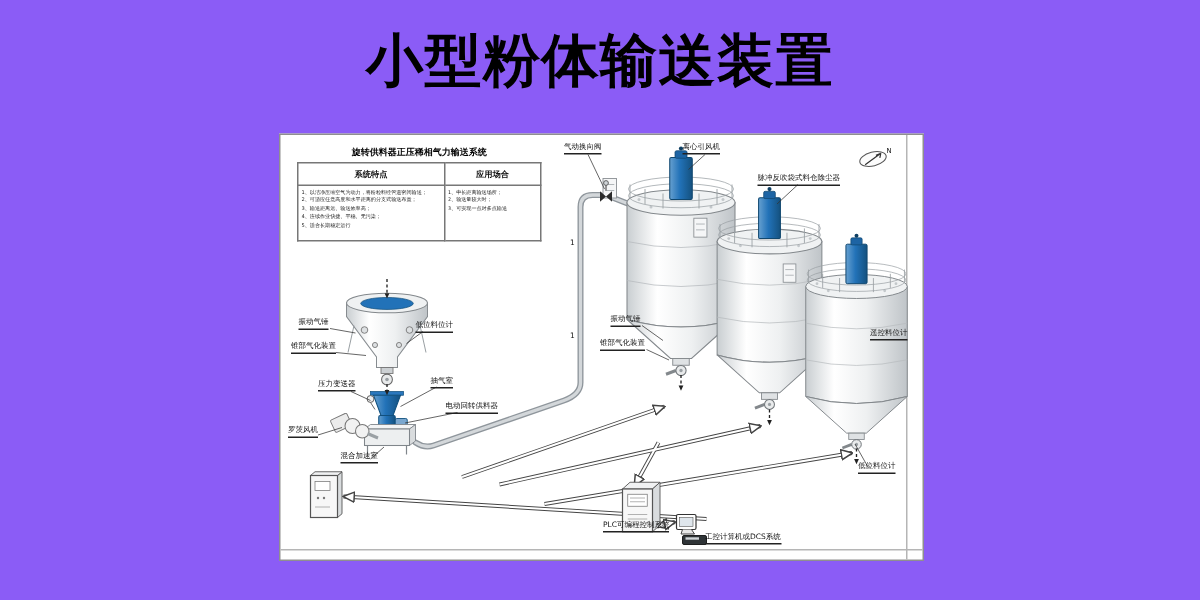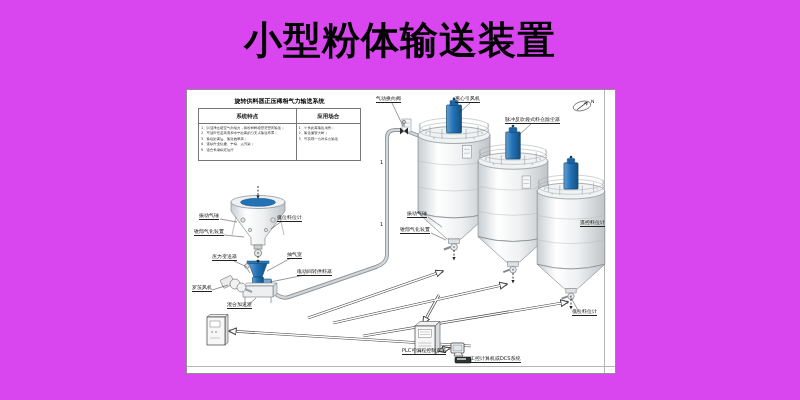--- a/index.html
+++ b/index.html
@@ -1,17 +1,17 @@
 <!DOCTYPE html>
 <html><head>
 <meta charset="utf-8">
 <style>
   html,body{margin:0;padding:0;background:#ffffff;width:800px;height:400px;overflow:hidden;
     font-family:"DejaVu Sans","Liberation Sans",sans-serif;}
-  .page{position:relative;width:800px;height:400px;background:#d946ef;}
+  .page{position:relative;width:800px;height:400px;background:#8b5cf6;}
   .main-title{position:absolute;left:0;top:20px;width:800px;text-align:center;
     font-size:38px;font-weight:900;color:#000;letter-spacing:1px;line-height:1.1;}
   .diagram{position:absolute;left:186px;top:89px;width:428px;height:283px;background:#fff;
     border:1px solid #8f8f8f;}
   .inner-line-r{position:absolute;right:10px;top:0;width:0;height:100%;border-left:1px solid #b5b5b5;}
   .inner-line-b{position:absolute;left:0;bottom:6px;height:0;width:100%;border-top:1px solid #b5b5b5;}
   .dcanvas{position:absolute;left:0;top:0;}
   .lbl{position:absolute;font-size:5px;line-height:1.15;color:#111;white-space:nowrap;z-index:5;}
   .ul{border-bottom:0.5px solid #222;padding-bottom:0.5px;}
   .tiny{font-size:4.5px;}

